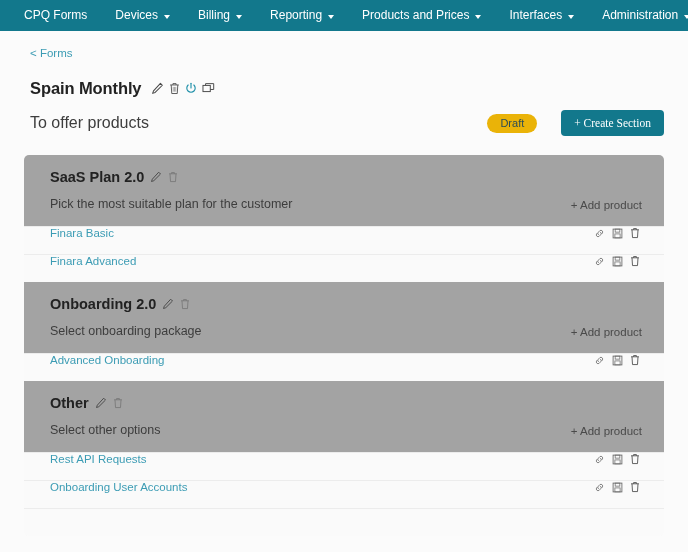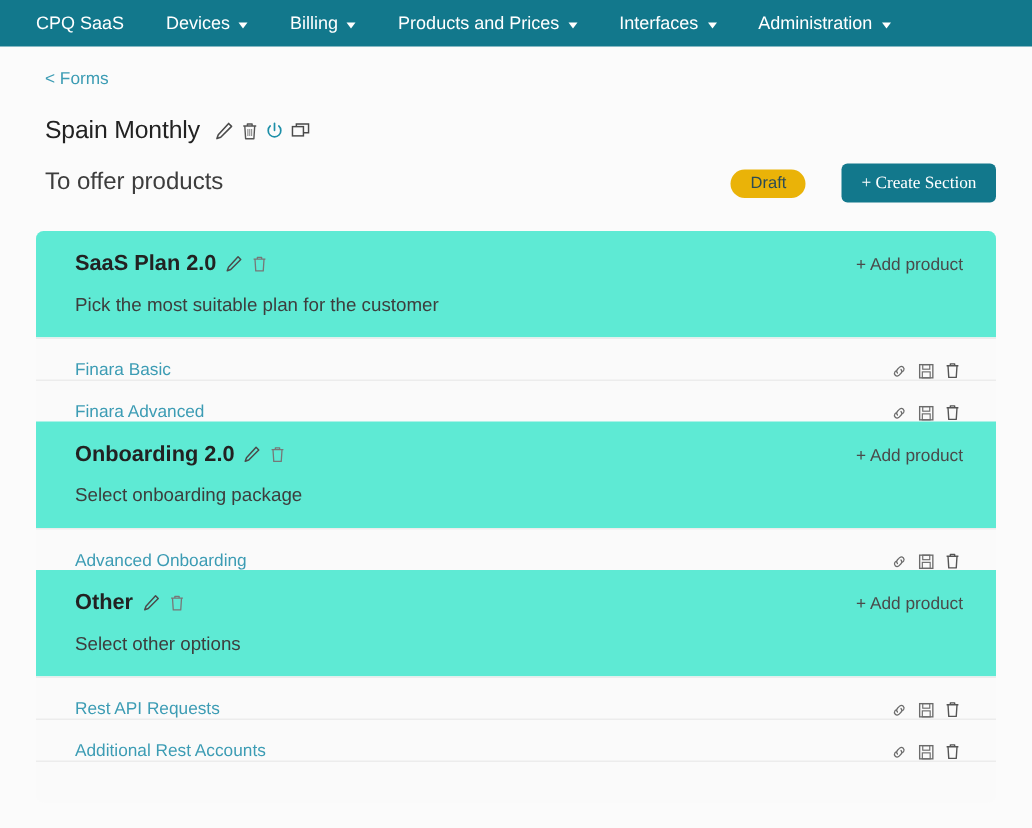--- a/index.html
+++ b/index.html
@@ -66,21 +66,21 @@
 
   .title-row {
     margin-top: 19px;
     display: flex;
     align-items: center;
     gap: 7px;
     padding-left: 6px;
   }
   .page-title {
     font-size: 16.5px;
-    font-weight: normal;
+    font-weight: bold;
     color: #222222;
     letter-spacing: -0.1px;
   }
   .title-icons { display: flex; align-items: center; gap: 5px; margin-left: 3px; }
 
   .icn {
     display: inline-flex;
     align-items: center;
     justify-content: center;
     cursor: pointer;
@@ -126,24 +126,24 @@
 
   
   .card {
     margin-top: 19px;
     border-radius: 5px;
     overflow: hidden;
     background: #fafafa;
   }
 
   .section-head {
-    background: #5eead4;
+    background: #a3a3a3;
     padding: 14px 18px 15px 26px;
     display: flex;
-    align-items: flex-start;
+    align-items: flex-end;
   }
   .section-head-left { flex: 1; }
   .section-title-row {
     display: flex;
     align-items: center;
     gap: 6px;
   }
   .section-title {
     font-size: 14.5px;
     font-weight: bold;
@@ -162,48 +162,52 @@
     padding-top: 3px;
     padding-right: 4px;
   }
 
   .product-row {
     background: #fafafa;
     border-top: 1px solid #ececec;
     padding: 0 20px 0 26px;
     height: 28px;
     display: flex;
-    align-items: flex-end;
+    align-items: flex-start;
   }
   .product-name {
     font-size: 11.5px;
     color: #3c9cb4;
     cursor: pointer;
   }
   .row-icons {
     display: flex;
     align-items: center;
     gap: 7px;
     margin-left: auto;
     padding-right: 4px;
   }
 </style>
 </head>
 <body>
 
 <nav class="navbar">
   <div class="nav-item">
-    <span class="nav-label">CPQ SaaS</span>
+    <span class="nav-label">CPQ Forms</span>
   </div>
   <div class="nav-item">
     <span class="nav-label">Devices</span>
     <span class="caret"></span>
   </div>
   <div class="nav-item">
     <span class="nav-label">Billing</span>
+    <span class="caret"></span>
+  </div>
+  <div class="nav-item">
+    <span class="nav-label">Reporting</span>
     <span class="caret"></span>
   </div>
   <div class="nav-item">
     <span class="nav-label">Products and Prices</span>
     <span class="caret"></span>
   </div>
   <div class="nav-item">
     <span class="nav-label">Interfaces</span>
     <span class="caret"></span>
   </div>
@@ -408,21 +412,21 @@
         </span>
         <span class="icn">
           <svg width="10" height="12" viewBox="0 0 14 16">
             <path d="M1.5 3.5 H12.5 M5 3.5 V1.8 H9 V3.5 M2.8 3.5 L3.5 14.4 H10.5 L11.2 3.5" fill="none" stroke="#555555" stroke-width="1.3" stroke-linejoin="round"></path>
           </svg>
         </span>
       </span>
     </div>
 
     <div class="product-row">
-      <span class="product-name">Additional Rest Accounts</span>
+      <span class="product-name">Onboarding User Accounts</span>
       <span class="row-icons">
         <span class="icn">
           <svg width="11" height="11" viewBox="0 0 16 16">
             <path d="M6.3 9.7 A2.6 2.6 0 0 1 6.3 6.1 L8.6 3.8 A2.6 2.6 0 0 1 12.2 7.4 L11.2 8.4" fill="none" stroke="#6b6b6b" stroke-width="1.2" stroke-linecap="round"></path>
             <path d="M9.7 6.3 A2.6 2.6 0 0 1 9.7 9.9 L7.4 12.2 A2.6 2.6 0 0 1 3.8 8.6 L4.8 7.6" fill="none" stroke="#6b6b6b" stroke-width="1.2" stroke-linecap="round"></path>
           </svg>
         </span>
         <span class="icn">
           <svg width="11" height="11" viewBox="0 0 16 16">
             <rect x="1.6" y="1.6" width="12.8" height="12.8" fill="none" stroke="#6b6b6b" stroke-width="1.3"></rect>

